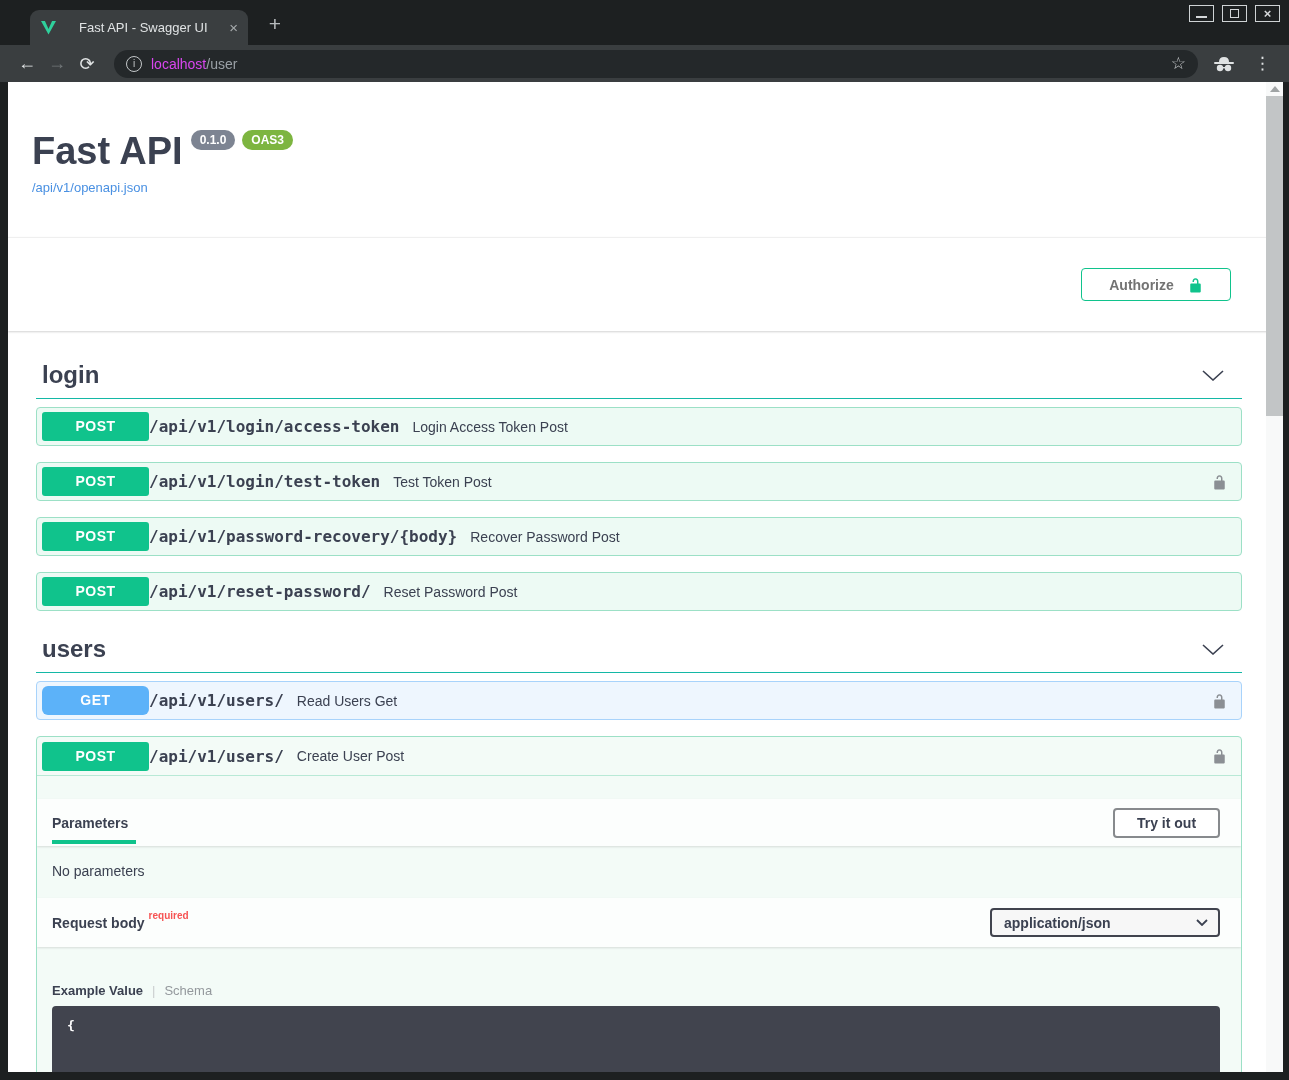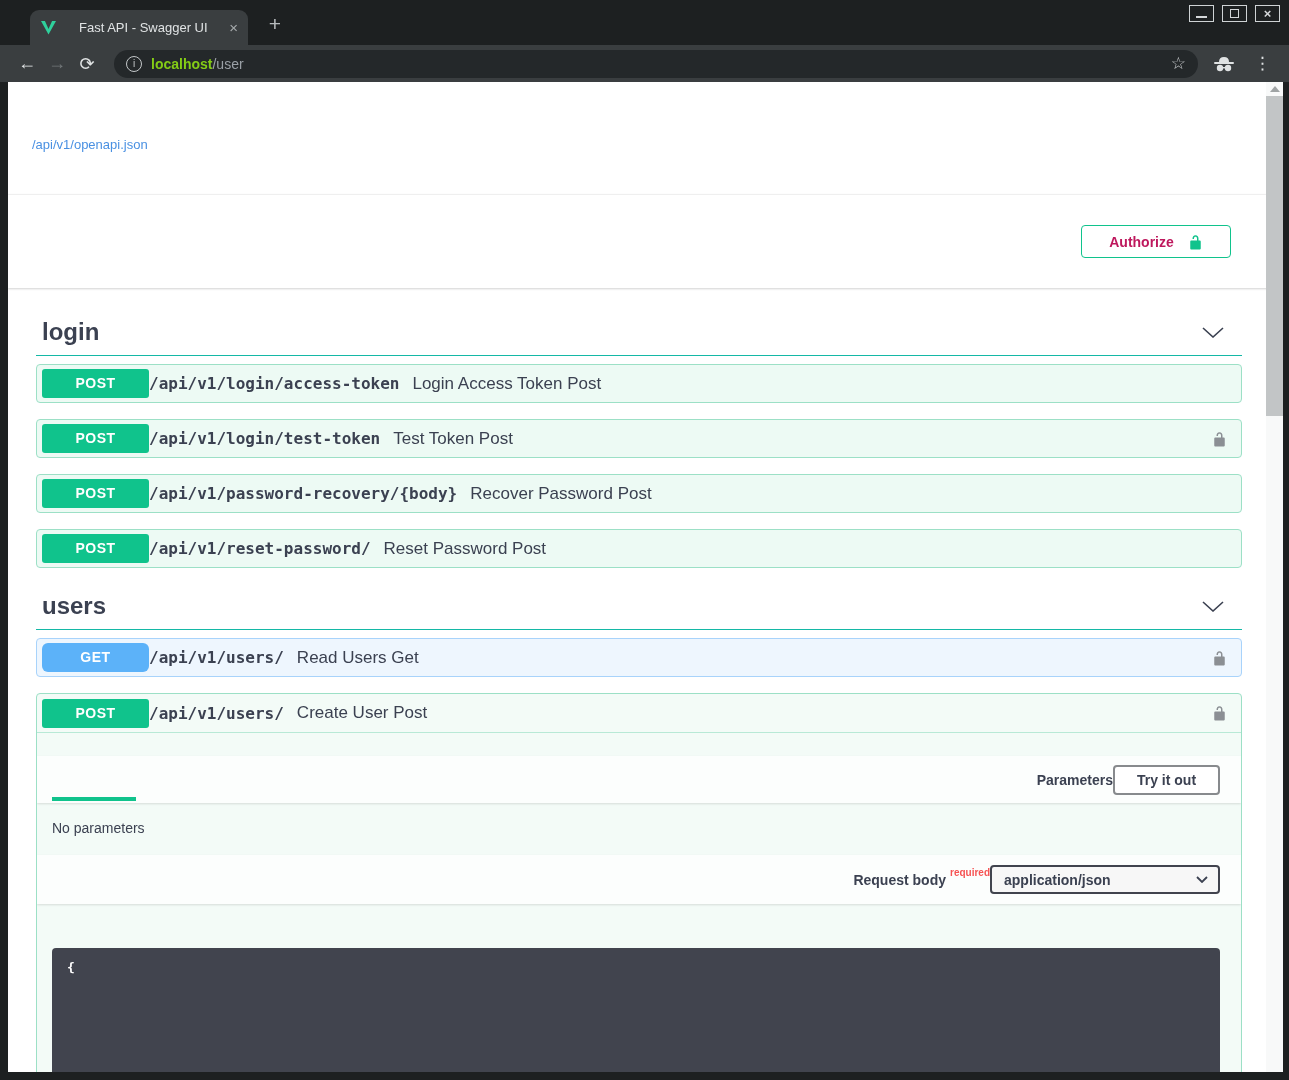--- a/index.html
+++ b/index.html
@@ -35,21 +35,21 @@
   .nav-icon { width:30px; text-align:center; font-size:18px; color:#dfe2e3; }
   .nav-icon.disabled { color:#73787a; }
   .omnibox {
     flex:1; height:28px; margin:0 10px 0 12px; background:#24282a; border-radius:14px;
     display:flex; align-items:center; padding:0 12px; gap:9px; min-width:0;
   }
   .info-circle { width:16px; height:16px; border:1.5px solid #c3c7c9; border-radius:50%;
     color:#c3c7c9; font-size:10px; display:flex; align-items:center; justify-content:center;
     flex:0 0 auto; }
   .url { font-size:14px; white-space:nowrap; overflow:hidden; flex:1; }
-  .url .host { color:#84cc16;font-weight:bold; }
+  .url .host { color:#d946ef; }
   .url .path { color:#9aa0a6; }
   .star { color:#c6c9cb; font-size:17px; margin-left:auto; }
   .toolbar-right { display:flex; align-items:center; gap:18px; padding:0 6px 0 4px; }
   .dots { color:#dfe2e3; font-size:17px; }
   
   .content {
     position:absolute; left:8px; top:82px; width:1275px; height:990px;
     background:#ffffff; overflow:hidden; color:#3b4151;
   }
   .scrollbar { position:absolute; right:0; top:0; width:17px; height:990px;
@@ -67,21 +67,21 @@
   .pill.oas { background:#7db540; }
   .spec-link { margin-top:7px; font-size:13px; color:#4990e2; display:inline-block;
     text-decoration:none; }
   .scheme-container {
     margin-top:42px; height:93px; background:#fff;
     box-shadow:0 1px 2px 0 rgba(0,0,0,0.18), 0 -1px 1px 0 rgba(0,0,0,0.05);
     display:flex; align-items:center; justify-content:flex-end; padding-right:52px;
   }
   .btn-authorize {
     width:150px; height:33px; background:#fff; border:1.5px solid #10c38c; border-radius:4px;
-    color:#be185d; font-weight:bold; font-size:14px;
+    color:#737373; font-weight:bold; font-size:14px;
     display:flex; align-items:center; justify-content:center; gap:14px; cursor:pointer;
   }
   .tag-header {
     display:flex; align-items:center; margin-top:16px; padding:8px 0 9px 6px;
     border-bottom:1px solid #14b8a6;
   }
   .tag-header.first { margin-top:22px; }
   .tag-title { font-size:24px; font-weight:bold; color:#3b4151; }
   .tag-chevron { margin-left:auto; margin-right:18px; display:flex; }
   .opblock {
@@ -92,40 +92,40 @@
   .opblock.post-row { background:#edfaf4; border:1px solid #9ce0c6; }
   .opblock.get-row  { background:#eef6fe; border:1px solid #a8d3fb; }
   .method {
     width:107px; height:29px; border-radius:3px; color:#fff; font-weight:bold;
     font-size:14px; text-align:center; line-height:29px; letter-spacing:0.5px; flex:0 0 auto;
   }
   .method.post { background:#10c38c; }
   .method.get  { background:#5cb2f9;border-radius:6px; }
   .ep-path { font-family:"DejaVu Sans Mono", monospace;
     font-weight:bold; font-size:16px; color:#3b4151; white-space:nowrap; }
-  .ep-summary { margin-left:13px; font-size:17px; color:#3b4151; white-space:nowrap; }
+  .ep-summary { margin-left:13px; font-size:14px; color:#3b4151; white-space:nowrap; }
   .lock-btn { margin-left:auto; display:flex; cursor:pointer; }
   
   .opblock-open {
     margin-top:16px; border:1px solid #9ce0c6; border-radius:4px 4px 0 0;
     background:#f3fbf7; overflow:hidden; padding-bottom:60px;
   }
   .open-summary {
     height:39px; display:flex; align-items:center; padding:0 14px 0 5px;
     border-bottom:1px solid #b8e9d6; cursor:pointer;
   }
   .desc-bar {
     margin:16px 21px 0 15px; height:32px; background:#41444e; border-radius:4px;
     color:#fff; font-family:"DejaVu Sans Mono", monospace; font-weight:bold;
     font-size:13px; line-height:32px; padding-left:18px;
   }
   .sec-header {
     position:relative; margin-top:23px; height:47px; background:#fcfefd;
     box-shadow:0 1px 2px rgba(0,0,0,0.12);
-    display:flex; align-items:center; justify-content:flex-end; padding:0 21px 0 15px;
+    display:flex; align-items:center; justify-content:space-between; padding:0 21px 0 15px;
   }
   .sec-header.req { height:49px; margin-top:0; }
   .sec-label { font-size:14px; font-weight:bold; color:#3b4151; }
   .params-underline { position:absolute; left:15px; bottom:2px; width:84px; height:4px;
     background:#10c38c; }
   .required-sup { color:#f65353; font-size:10px; vertical-align:top; position:relative;
     top:-5px; margin-left:4px; font-weight:bold; }
   .btn-try {
     width:107px; height:30px; background:#fff; border:2px solid #878a8d; border-radius:4px;
     font-size:14px; font-weight:bold; color:#3b4151; display:flex; align-items:center;
@@ -190,20 +190,24 @@
       <rect x="10.5" y="11" width="3" height="1.4" fill="#dfe2e3"></rect>
     </svg>
     <span class="dots">⋮</span>
   </div>
 </div>
 
 <div class="content">
 
   <div class="wrapper">
     <div class="info-block">
+      <h1 class="api-title"><span>Fast API</span><span class="badges">
+            <span class="pill version">0.1.0</span>
+            <span class="pill oas">OAS3</span>
+          </span></h1>
       <a class="spec-link" href="#">/api/v1/openapi.json</a>
     </div>
   </div>
 
   <div class="scheme-container">
     <button class="btn-authorize">
       <span>Authorize</span>
       <svg width="15" height="18" viewBox="0 0 20 20">
         <path fill="#10c38c" d="M15.8 8H14V5.6C14 2.703 12.665 1 10 1 7.334 1 6 2.703 6 5.6V6h2v-.801C8 3.754 8.797 3 10 3c1.203 0 2 .754 2 2.199V8H4.2c-.662 0-1.2.538-1.2 1.2v9.6c0 .662.538 1.2 1.2 1.2h11.6c.662 0 1.2-.538 1.2-1.2V9.2c0-.662-.538-1.2-1.2-1.2z"></path>
       </svg>
@@ -295,20 +299,25 @@
         <span class="sec-label"><span>Request body</span><sup class="required-sup">required</sup></span>
         <div class="media-select">
           <span>application/json</span>
           <svg width="12" height="7" viewBox="0 0 12 7">
               <polyline points="1,1 6,6 11,1" fill="none" stroke="#3b4151" stroke-width="1.8"></polyline>
             </svg>
         </div>
       </div>
 
       <div class="model-example">
+        <div class="tab-row">
+          <span class="tab-example">Example Value</span>
+          <span class="tab-divider">|</span>
+          <span class="tab-schema">Schema</span>
+        </div>
         <div class="code-block">
           <div>{</div>
         </div>
       </div>
     </div>
   </div>
 
   <div class="scrollbar">
     <div class="sb-up">
         <div class="sb-up-tri"></div>

